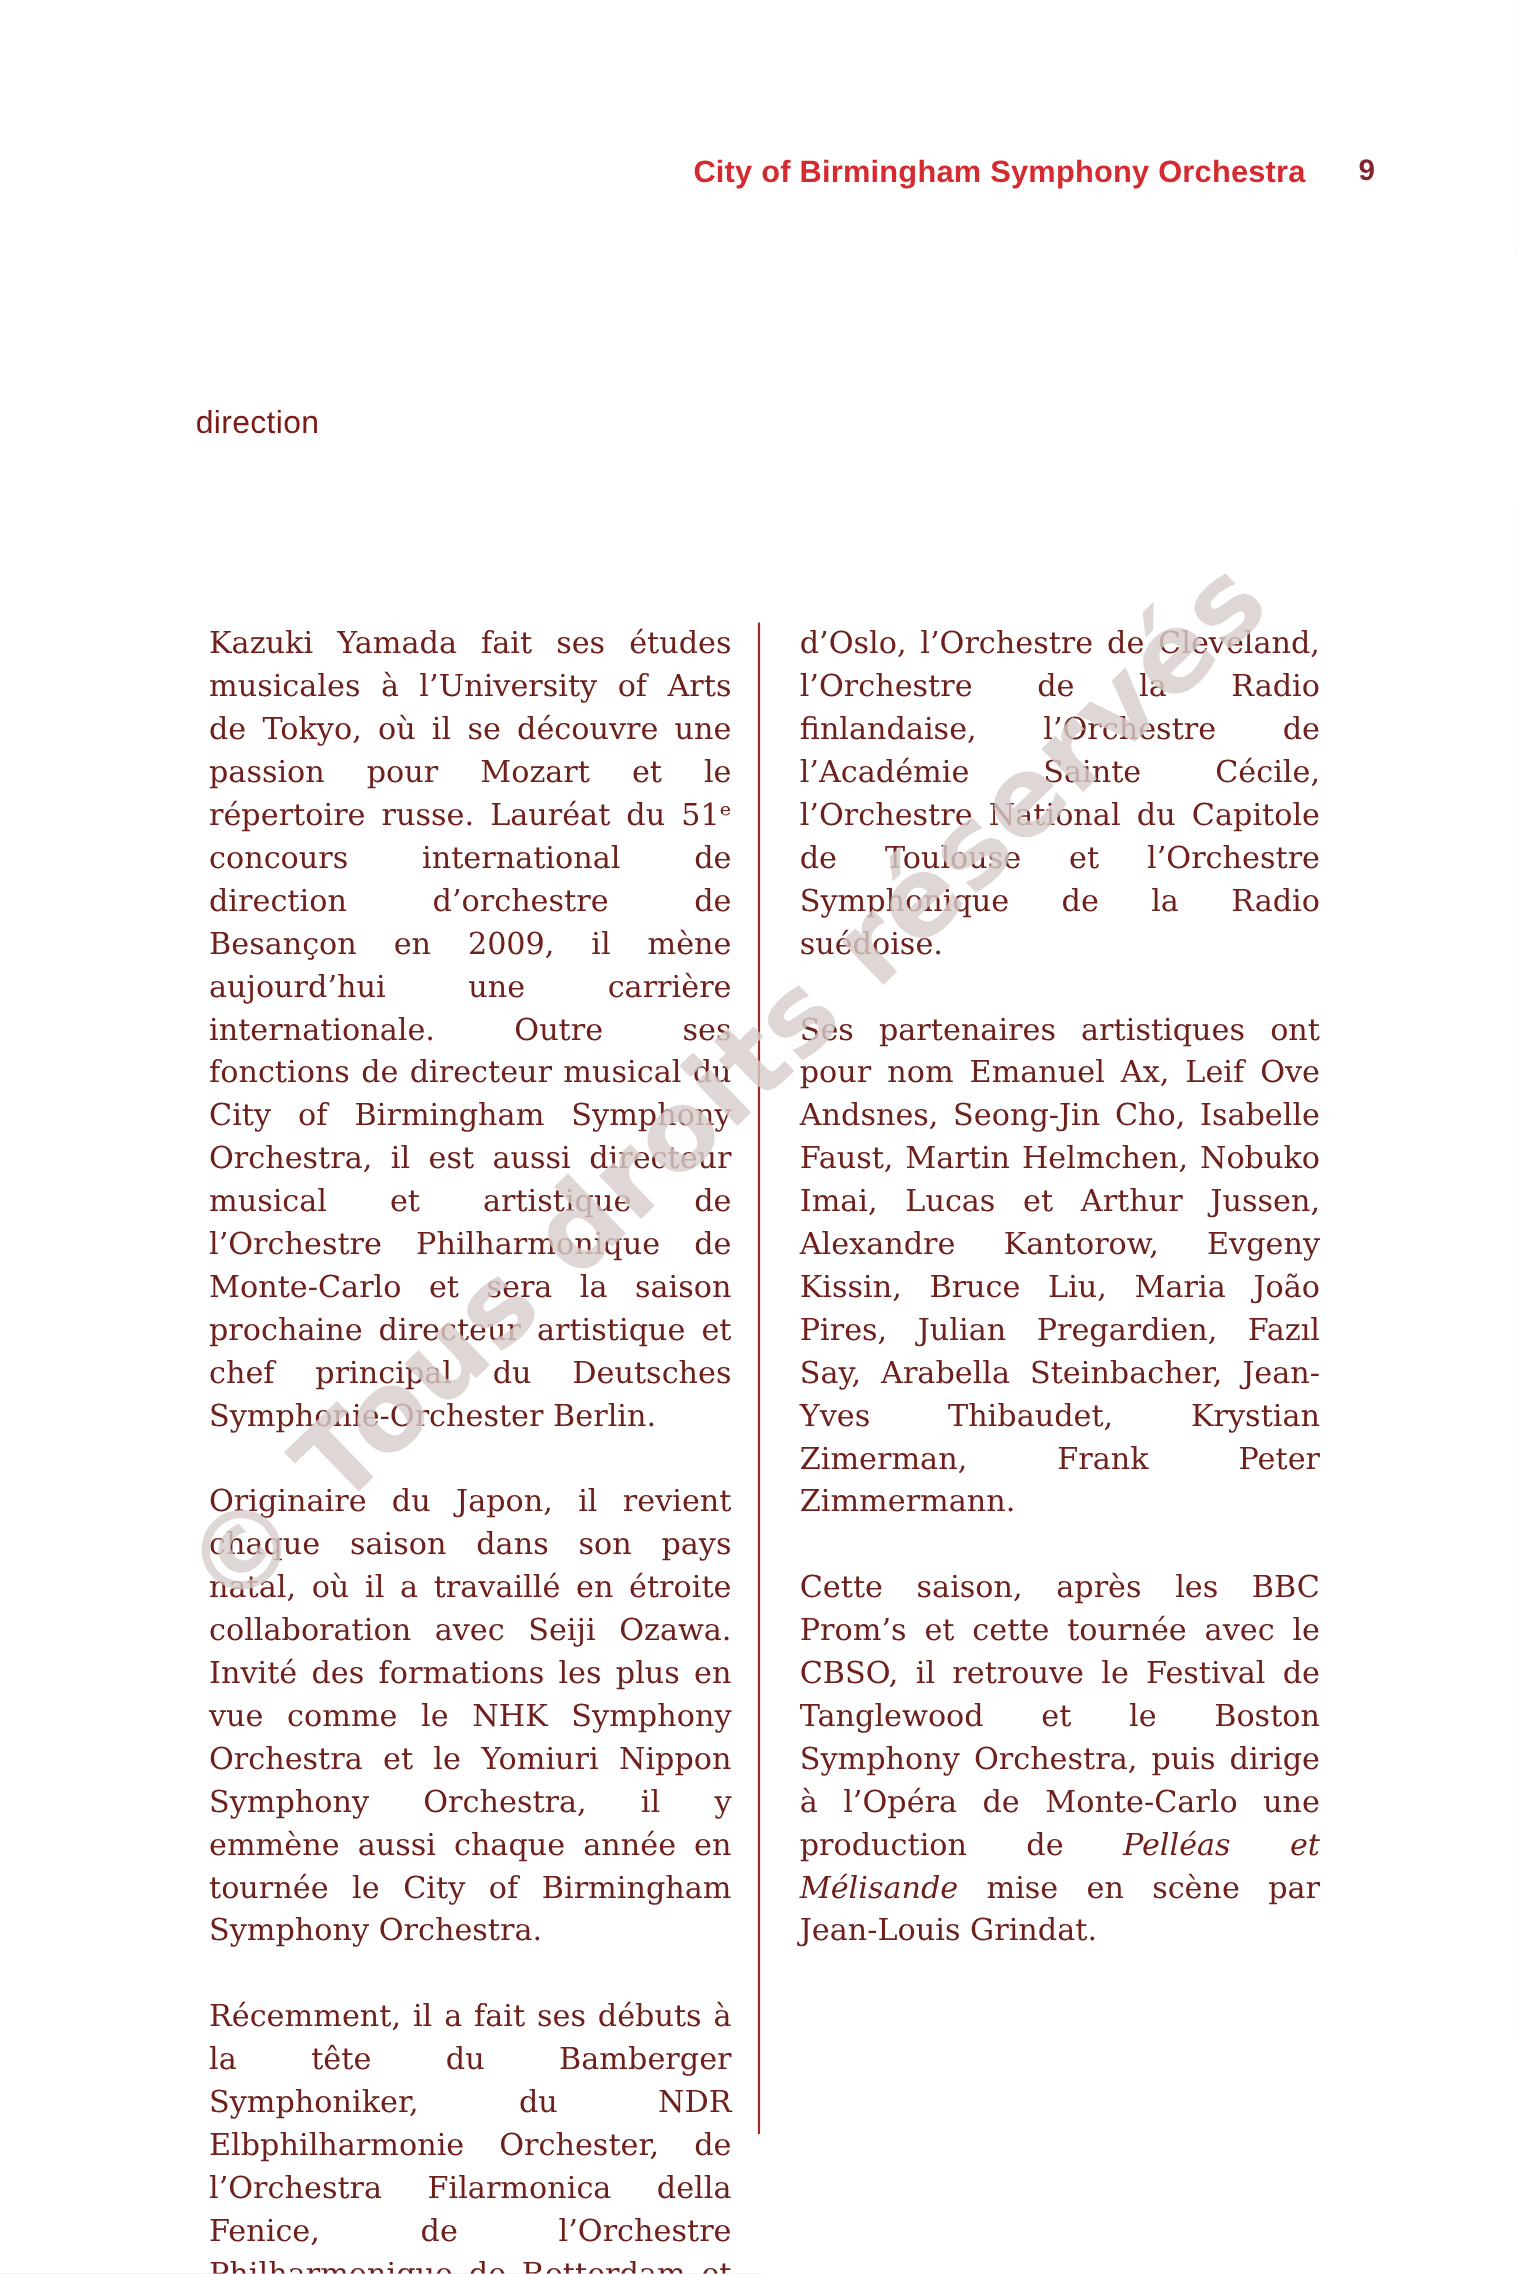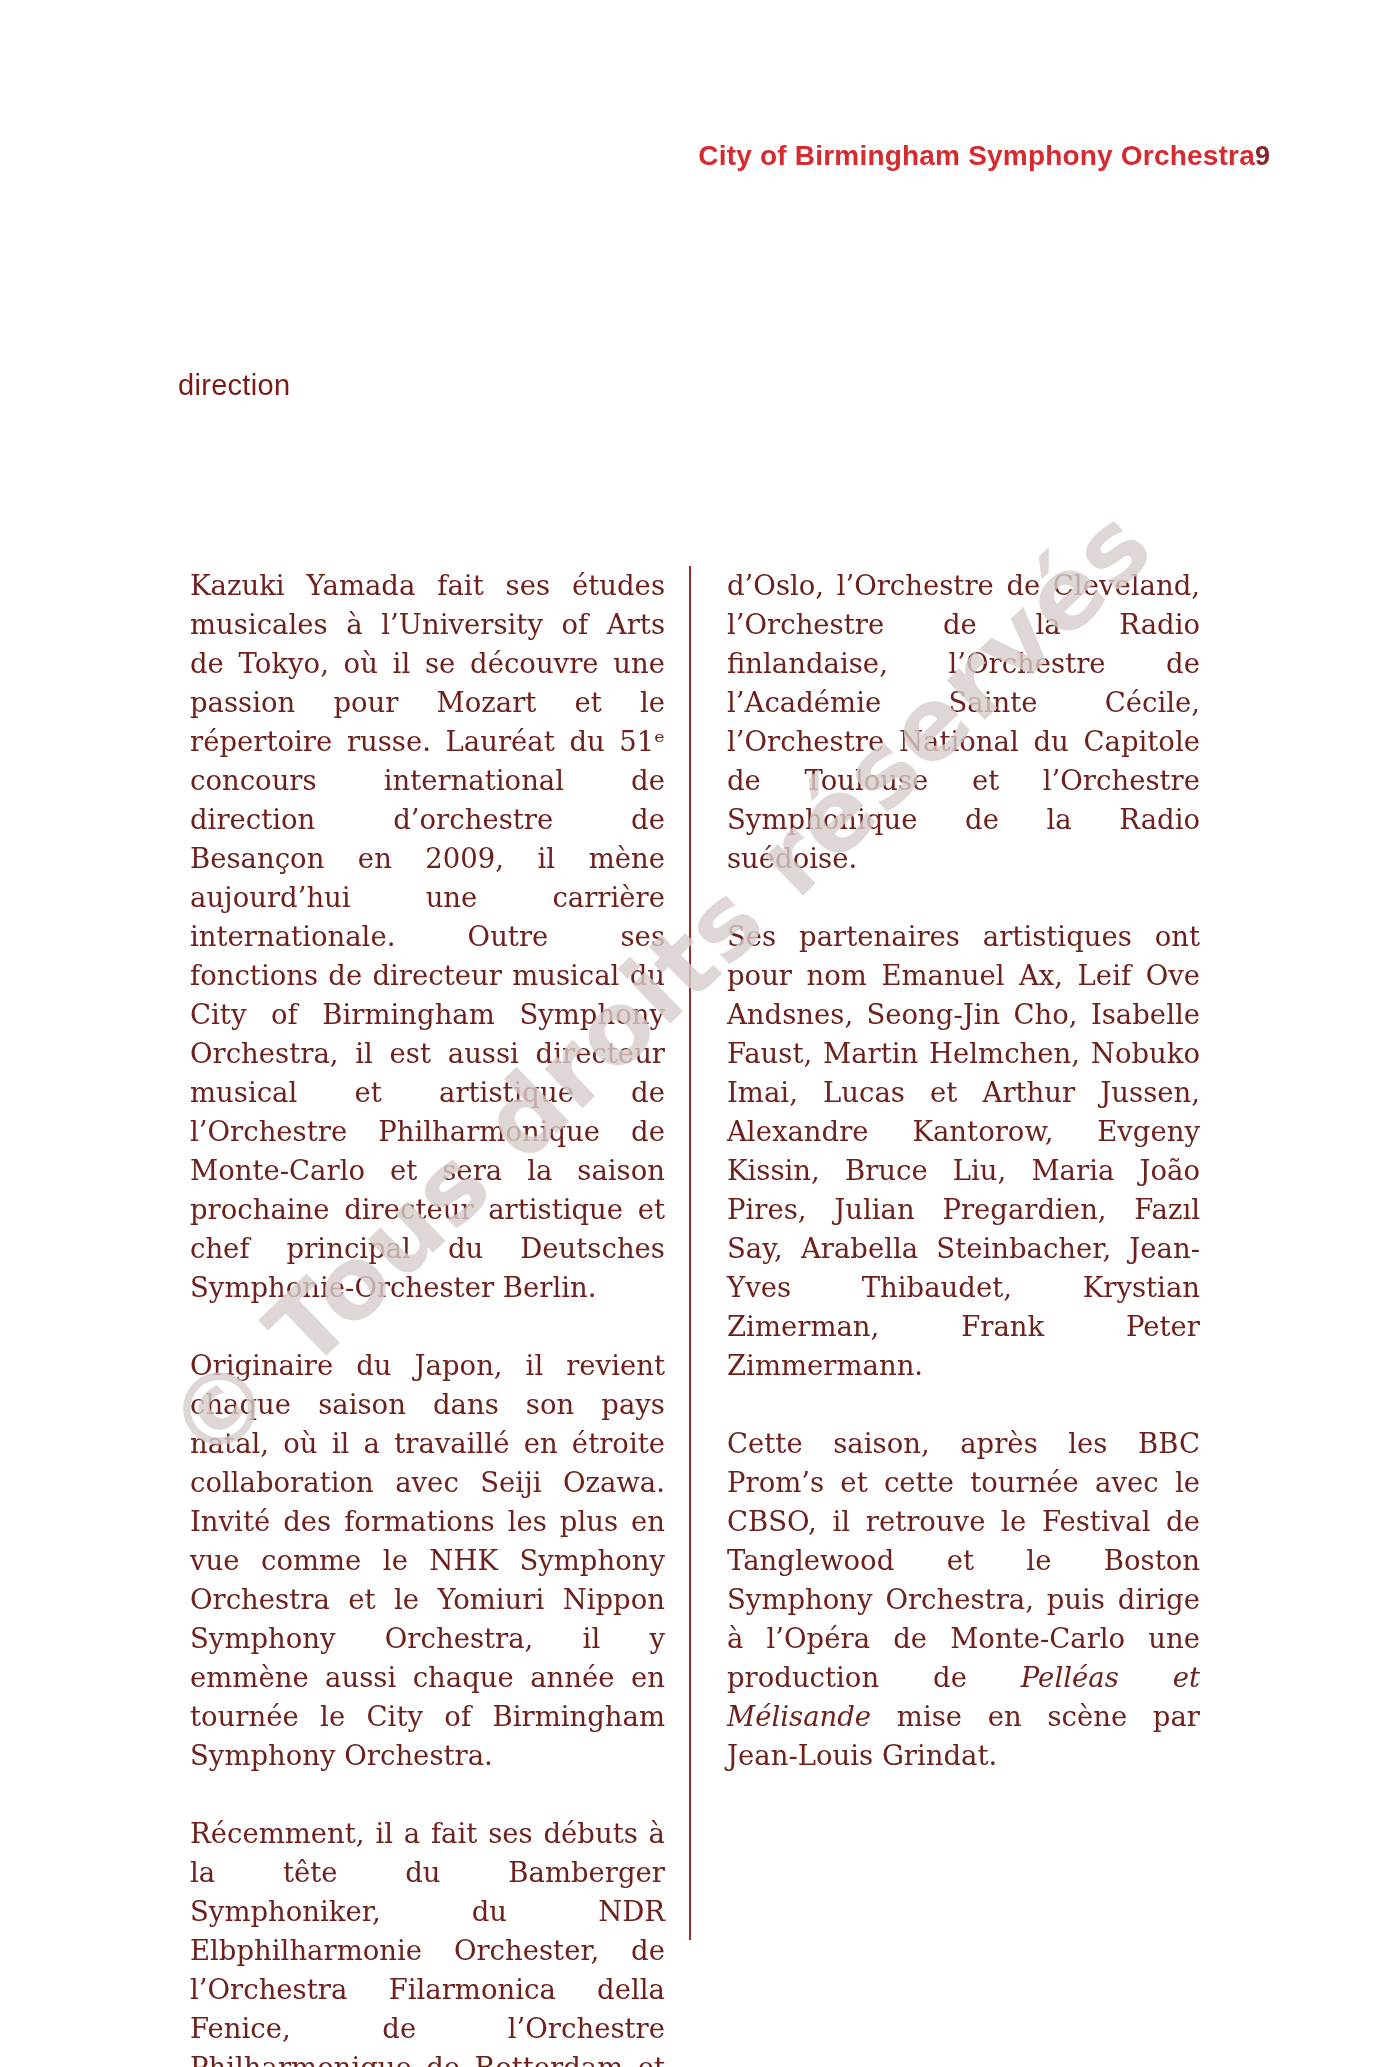--- a/index.html
+++ b/index.html
@@ -13,22 +13,22 @@
   html,body{margin:0;padding:0;background:#e8e8e8;}
   .page{
     position:relative;
     width:1378px;height:2067px;
     background:#ffffff;
     overflow:hidden;
     font-family:"Liberation Sans",sans-serif;
   }
   
   .running{
-    position:absolute;top:140px;left:0;right:108px;
-    display:flex;justify-content:flex-end;align-items:center;
+    position:absolute;top:140px;left:0;right:128px;
+    display:flex;justify-content:flex-end;align-items:flex-start;gap:48px;
   }
   .running .rh-title{
     color:var(--header-red);
     font-size:28px;font-weight:700;letter-spacing:.2px;
   }
   .running .rh-page{
     color:var(--page-number);
     font-size:27px;font-weight:700;
   }
   

